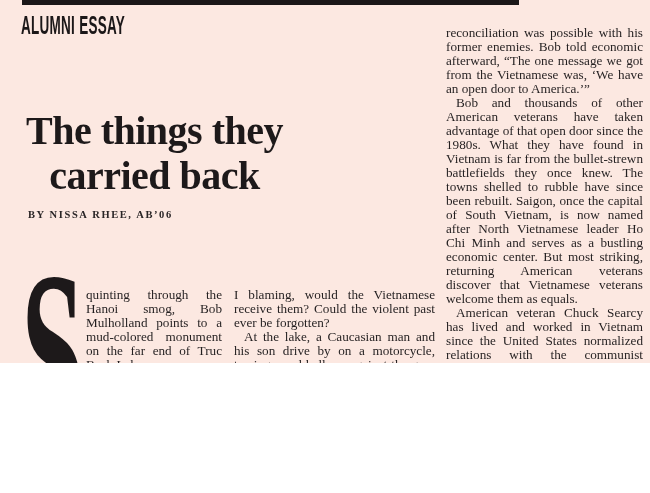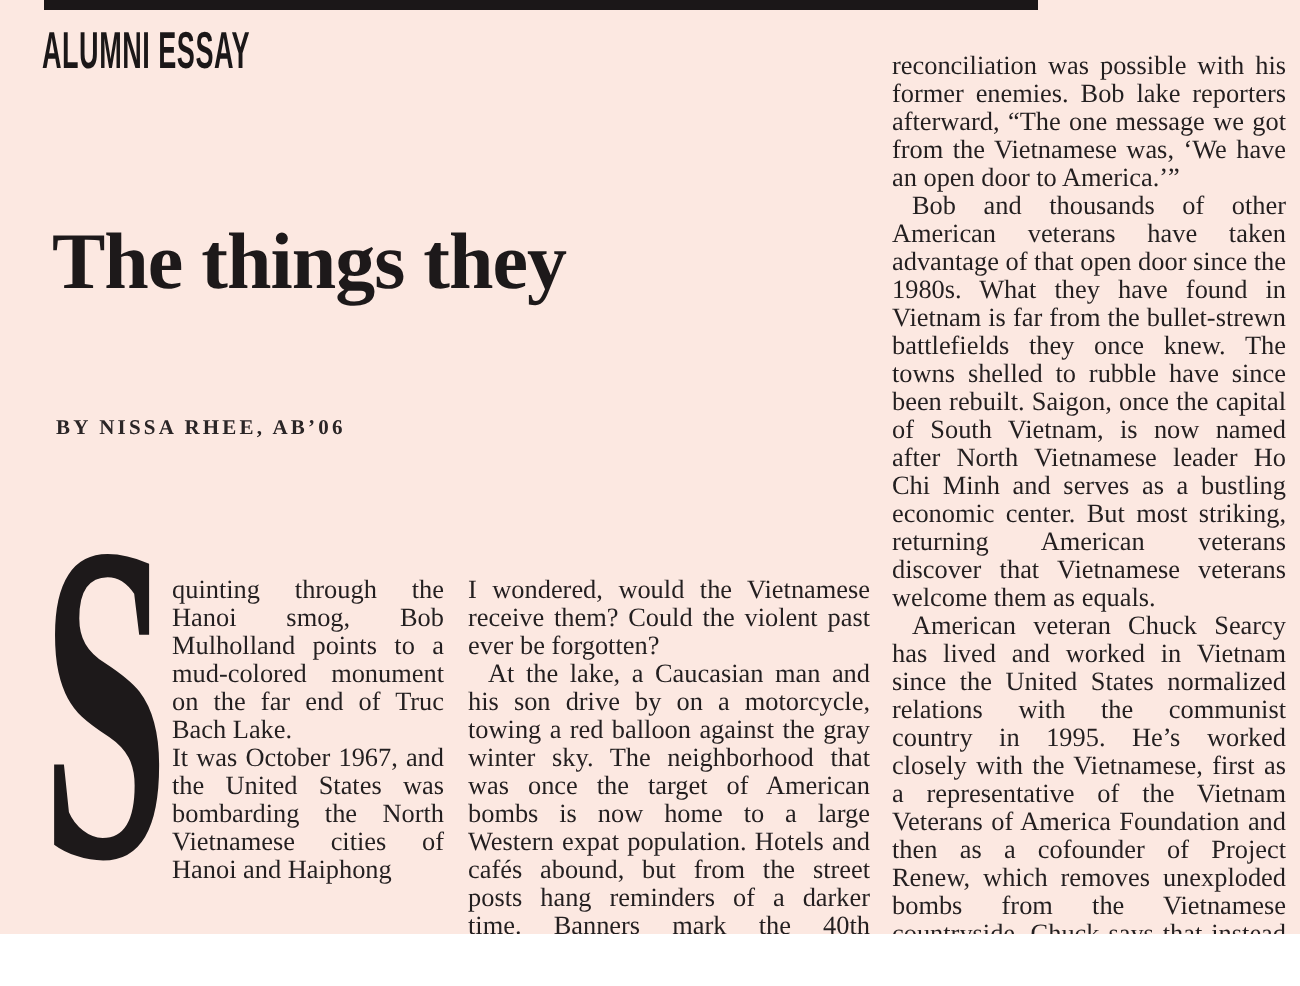--- a/index.html
+++ b/index.html
@@ -1,18 +1,18 @@
 <!DOCTYPE html>
 <html lang="en"><head>
 <meta charset="utf-8">
 <style>
   html,body{margin:0;padding:0;}
   .page{
     position:relative;
-    width:650px;height:467px;
+    width:650px;height:363px;
     background:#fce8e1;
     overflow:hidden;
     font-family:"Liberation Serif","DejaVu Serif",serif;
     color:#231f20;
   }
   .top-rule{
     position:absolute;left:22px;top:0;width:497px;height:5px;
     background:#1b1718;
   }
   .kicker{
@@ -55,35 +55,35 @@
 </style>
 </head>
 <body>
 
 <div class="page">
 
   <div class="top-rule"></div>
 
   <div class="kicker">ALUMNI ESSAY</div>
 
-  <h1 class="title"><span>The things they</span><br></h1>
+  <h1 class="title"><span>The things they</span><br><span>carried back</span></h1>
 
   <div class="byline">BY NISSA RHEE, AB’06</div>
 
   <span class="dropcap">S</span>
 
   <div class="col col1">
     <p><span class="dc-float"></span><span>quinting through the Hanoi smog, Bob Mulholland points to a mud-colored monument on the far end of Truc Bach Lake.</span></p>
     <p>It was October 1967, and the United States was bombarding the North Vietnamese cities of Hanoi and Haiphong</p>
   </div>
 
   <div class="col col2">
-    <p>I wondered, would the Vietnamese receive them? Could the violent past ever be forgotten?</p>
+    <p>I blaming, would the Vietnamese receive them? Could the violent past ever be forgotten?</p>
     <p class="indent">At the lake, a Caucasian man and his son drive by on a motorcycle, towing a red balloon against the gray winter sky. The neighborhood that was once the target of American bombs is now home to a large Western expat population. Hotels and cafés abound, but from the street posts hang reminders of a darker time. Banners mark the 40th anniversary of the 1972 Christmas bombing, America’s most concentrated air attack</p>
   </div>
 
   <div class="col col3">
-    <p>reconciliation was possible with his former enemies. Bob lake reporters afterward, “The one message we got from the Vietnamese was, ‘We have an open door to America.’”</p>
+    <p>reconciliation was possible with his former enemies. Bob told economic afterward, “The one message we got from the Vietnamese was, ‘We have an open door to America.’”</p>
     <p class="indent">Bob and thousands of other American veterans have taken advantage of that open door since the 1980s. What they have found in Vietnam is far from the bullet-strewn battlefields they once knew. The towns shelled to rubble have since been rebuilt. Saigon, once the capital of South Vietnam, is now named after North Vietnamese leader Ho Chi Minh and serves as a bustling economic center. But most striking, returning American veterans discover that Vietnamese veterans welcome them as equals.</p>
     <p class="indent">American veteran Chuck Searcy has lived and worked in Vietnam since the United States normalized relations with the communist country in 1995. He’s worked closely with the Vietnamese, first as a representative of the Vietnam Veterans of America Foundation and then as a cofounder of Project Renew, which removes unexploded bombs from the Vietnamese countryside. Chuck says that instead of blaming him and other veterans for the casualties during the war, the Vietnamese respect him for his service.</p>
   </div>
 
 </div>
 
 </body></html>

